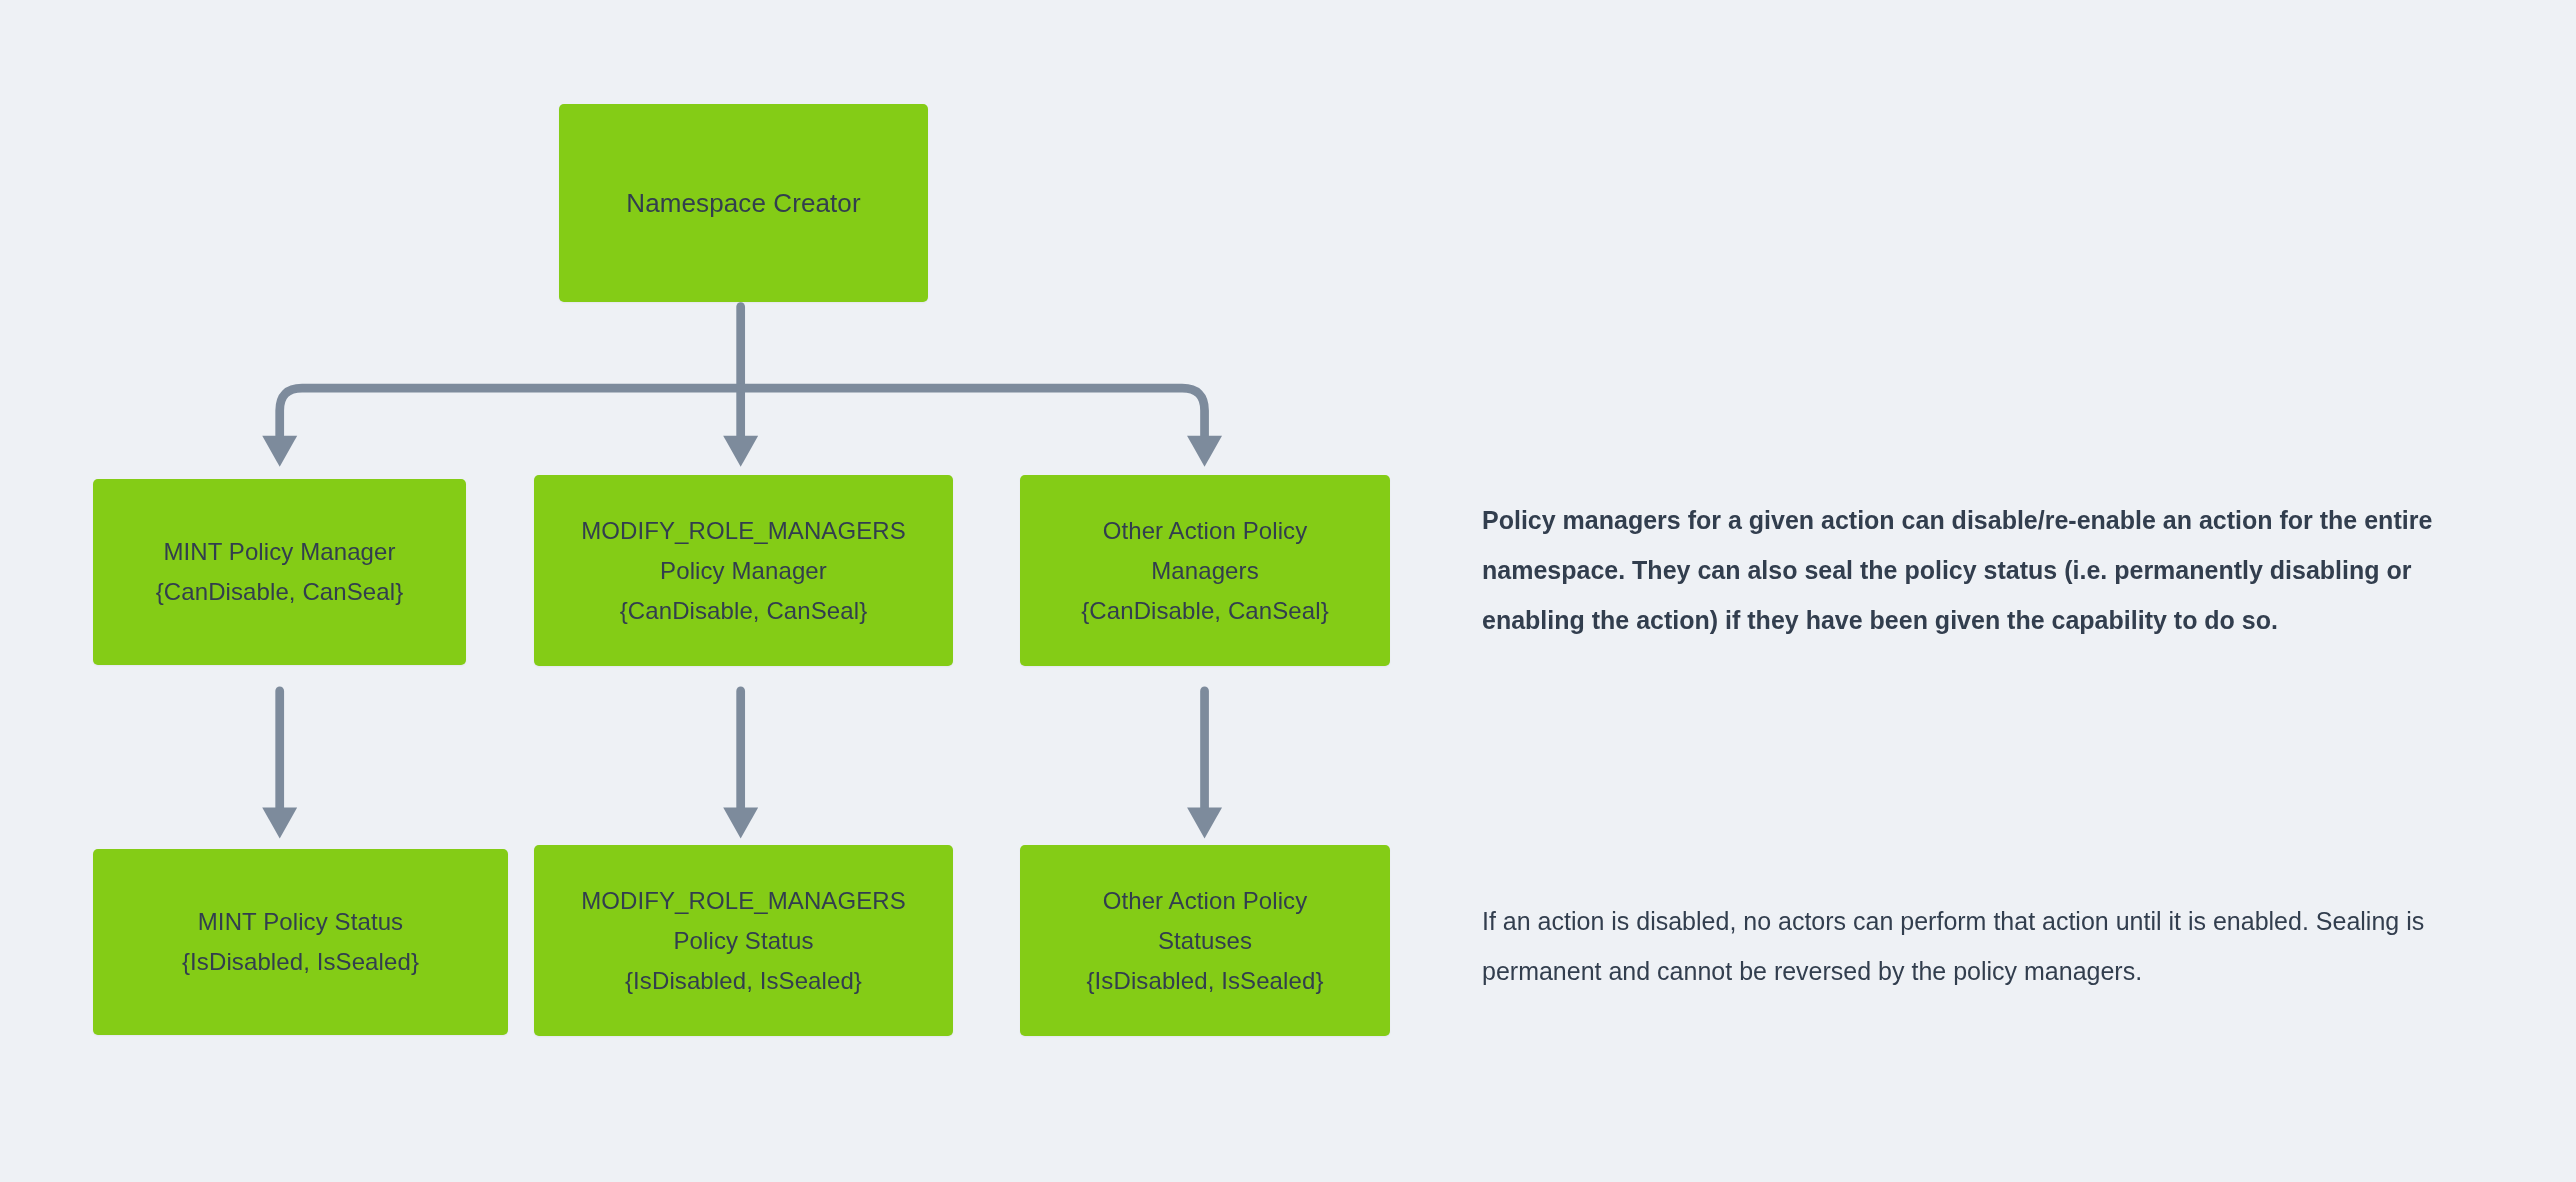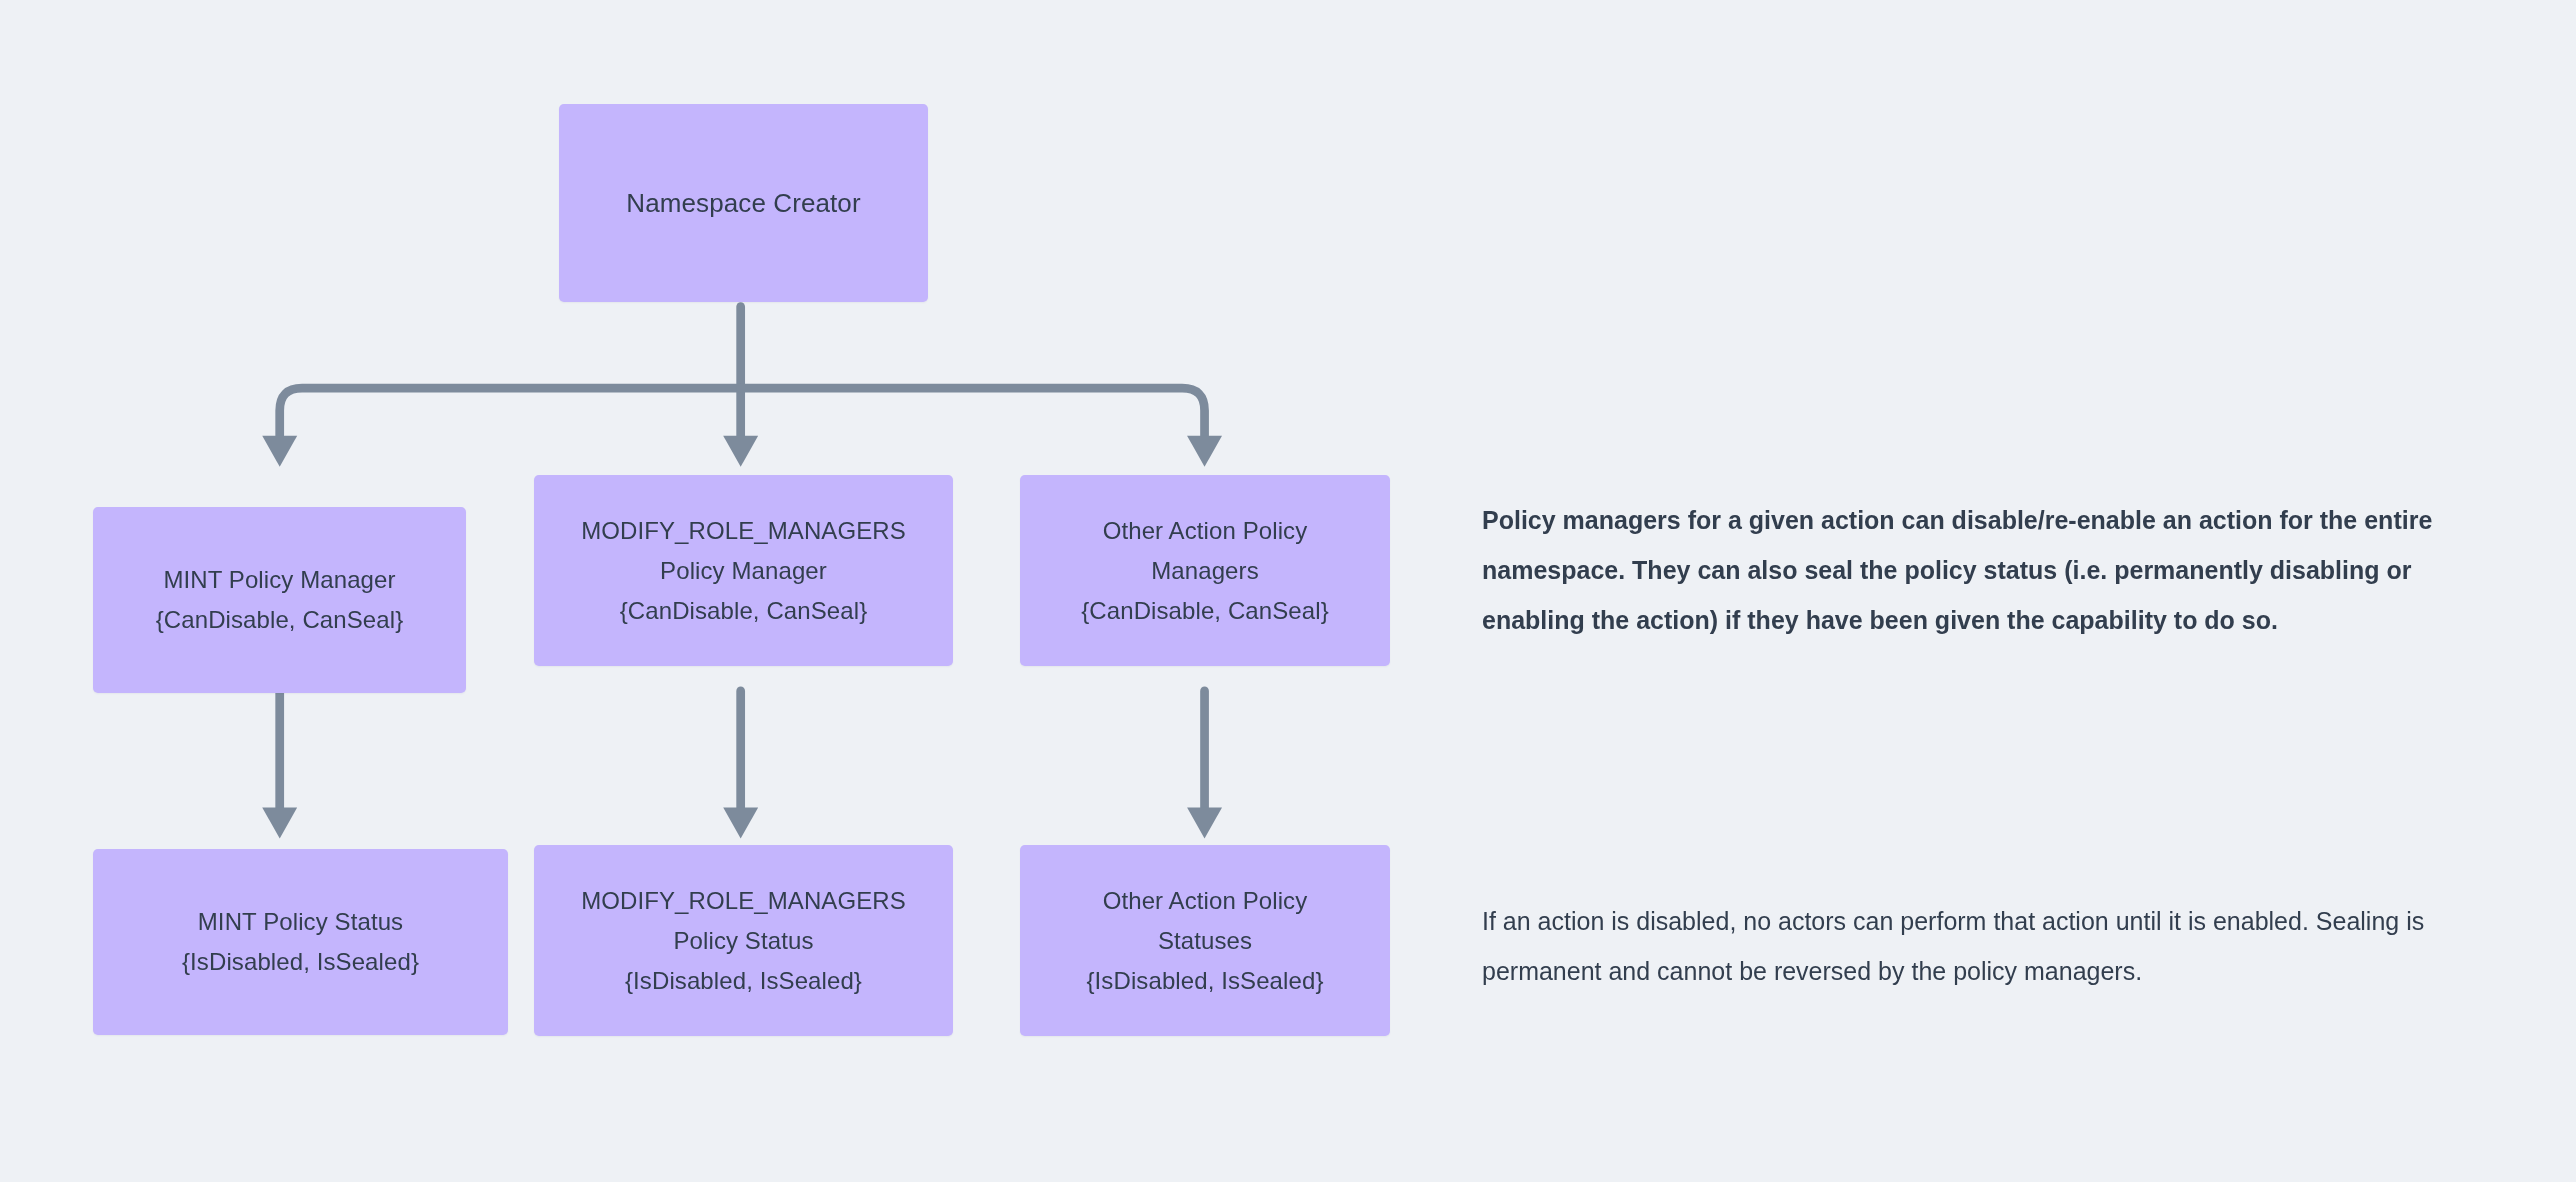--- a/index.html
+++ b/index.html
@@ -28,21 +28,21 @@
     left: 0;
     top: 0;
     width: 2576px;
     height: 1182px;
     pointer-events: none;
   }
 
   
   .node {
     position: absolute;
-    background: #c4b5fd;
+    background: #84cc16;
     border-radius: 4.9px;
     box-shadow: 0 1px 1.9px rgba(60, 75, 95, 0.06);
     display: flex;
     align-items: center;
     justify-content: center;
     text-align: center;
     box-sizing: border-box;
     padding: 5.8px 13.6px;
   }
   .node .node-text {
@@ -61,21 +61,20 @@
     height: 198px;
   }
   #node-root .node-text { font-size: 26px; }
 
   
   #node-mgr-mint {
     left: 93px;
     top: 479px;
     width: 373px;
     height: 186px;
-    margin-top: 28px;
   }
   #node-mgr-modify {
     left: 534px;
     top: 475px;
     width: 419px;
     height: 191px;
   }
   #node-mgr-other {
     left: 1020px;
     top: 475px;

